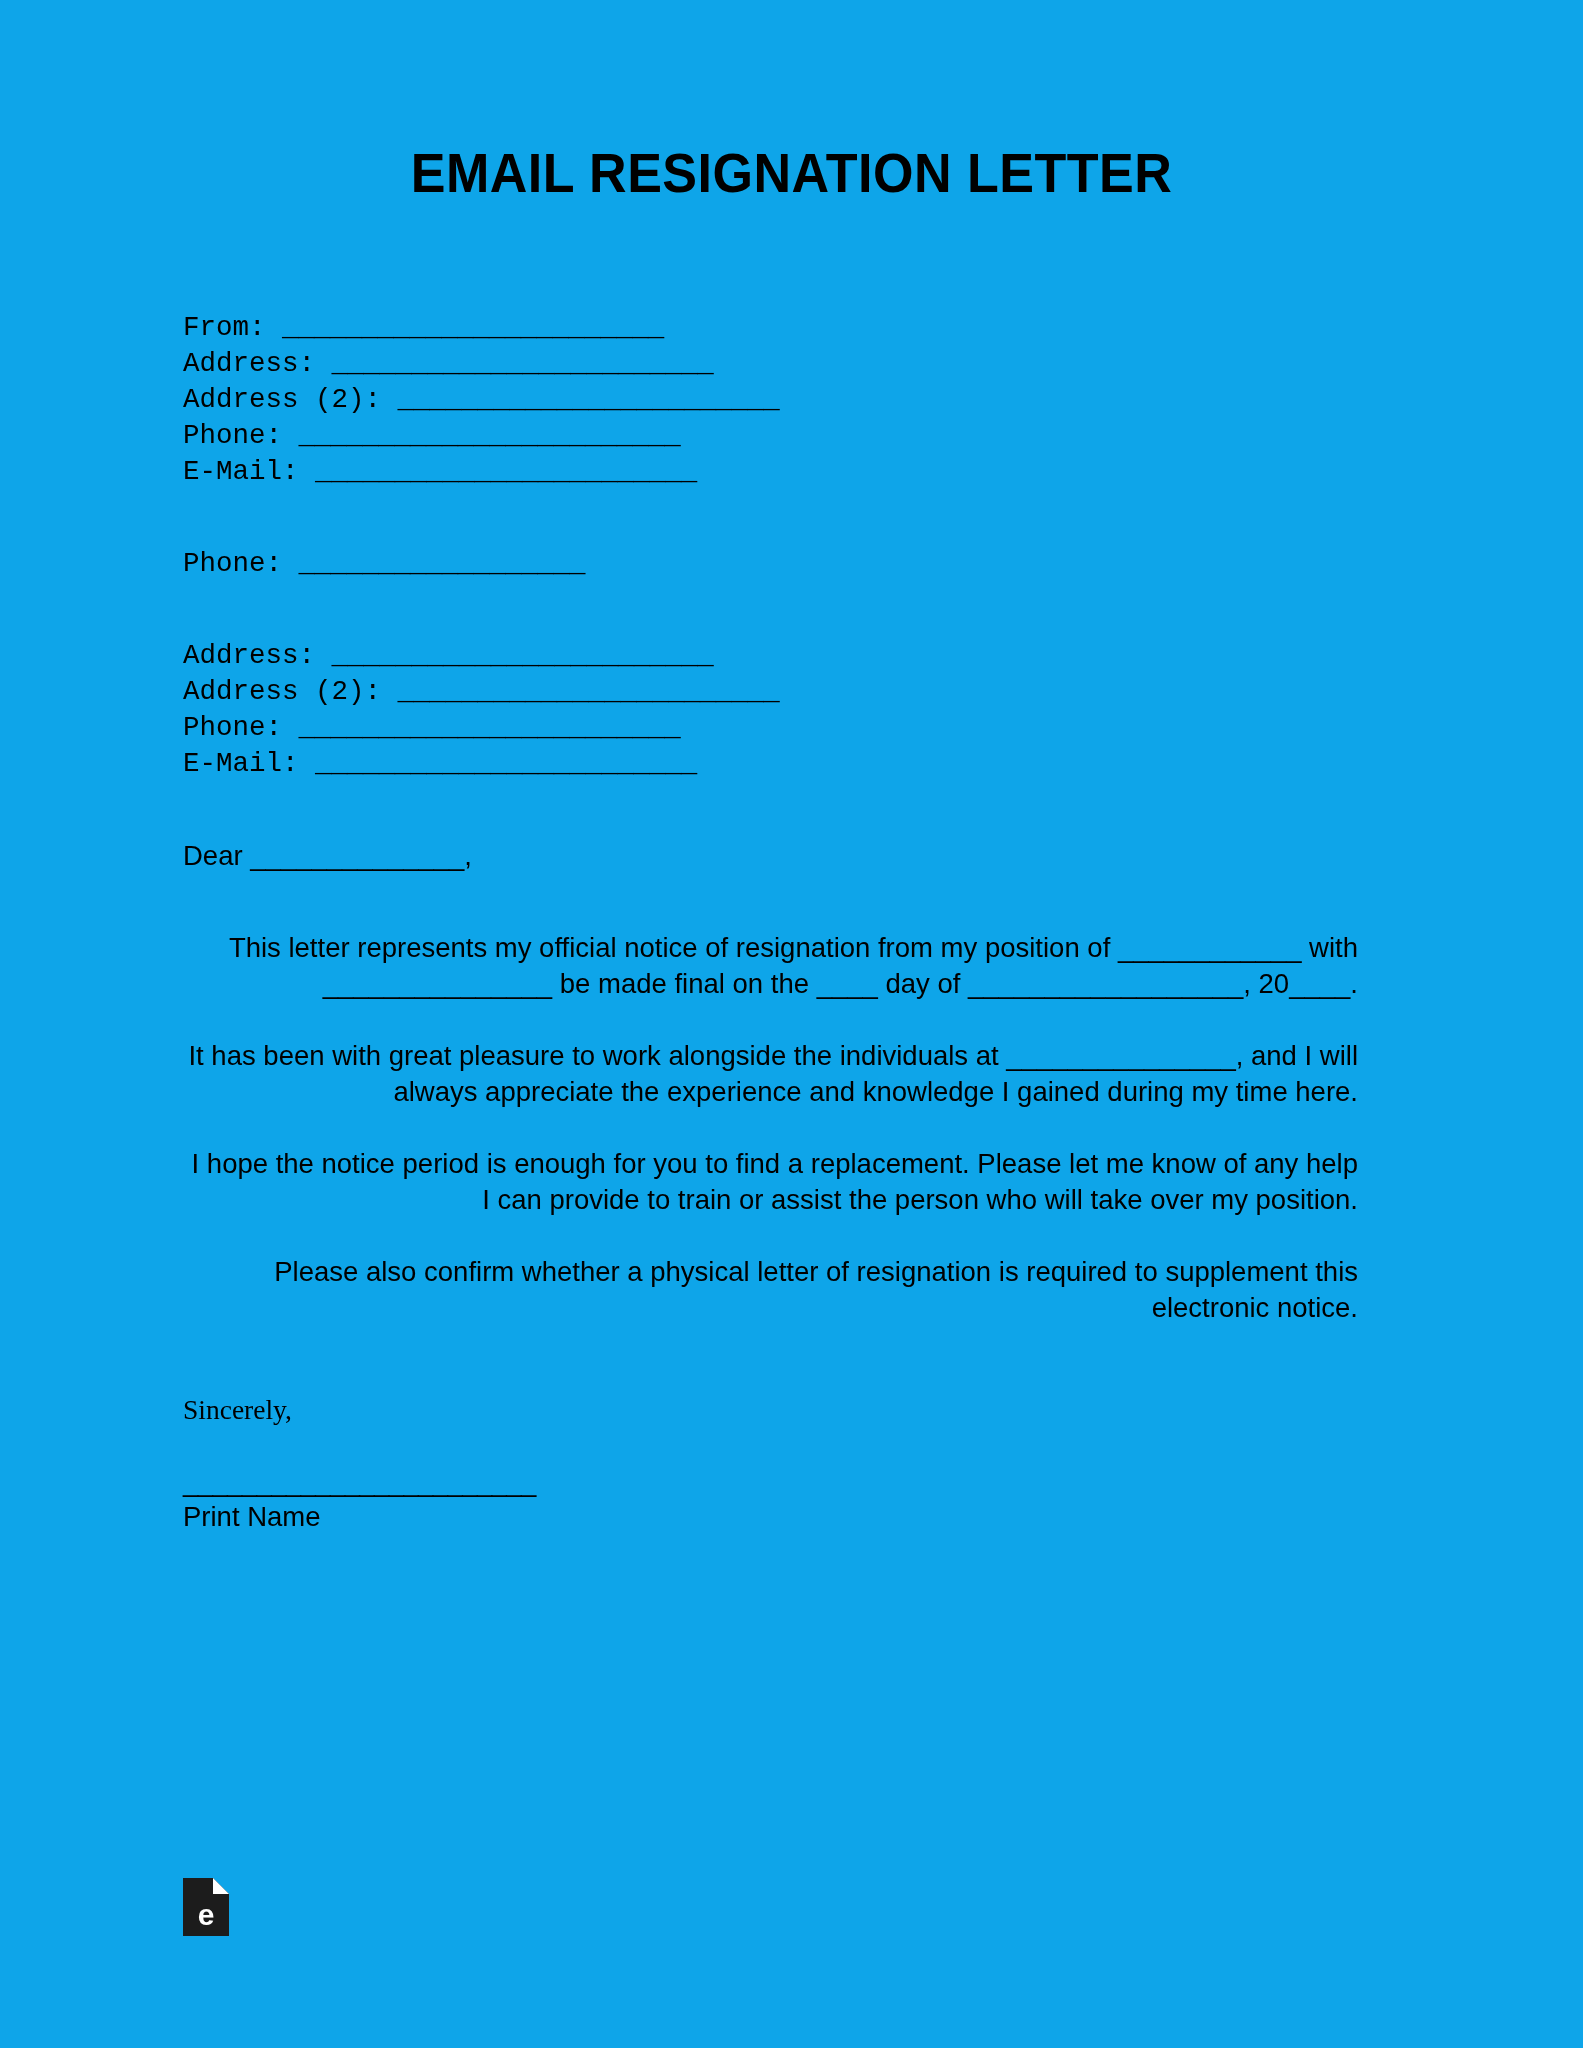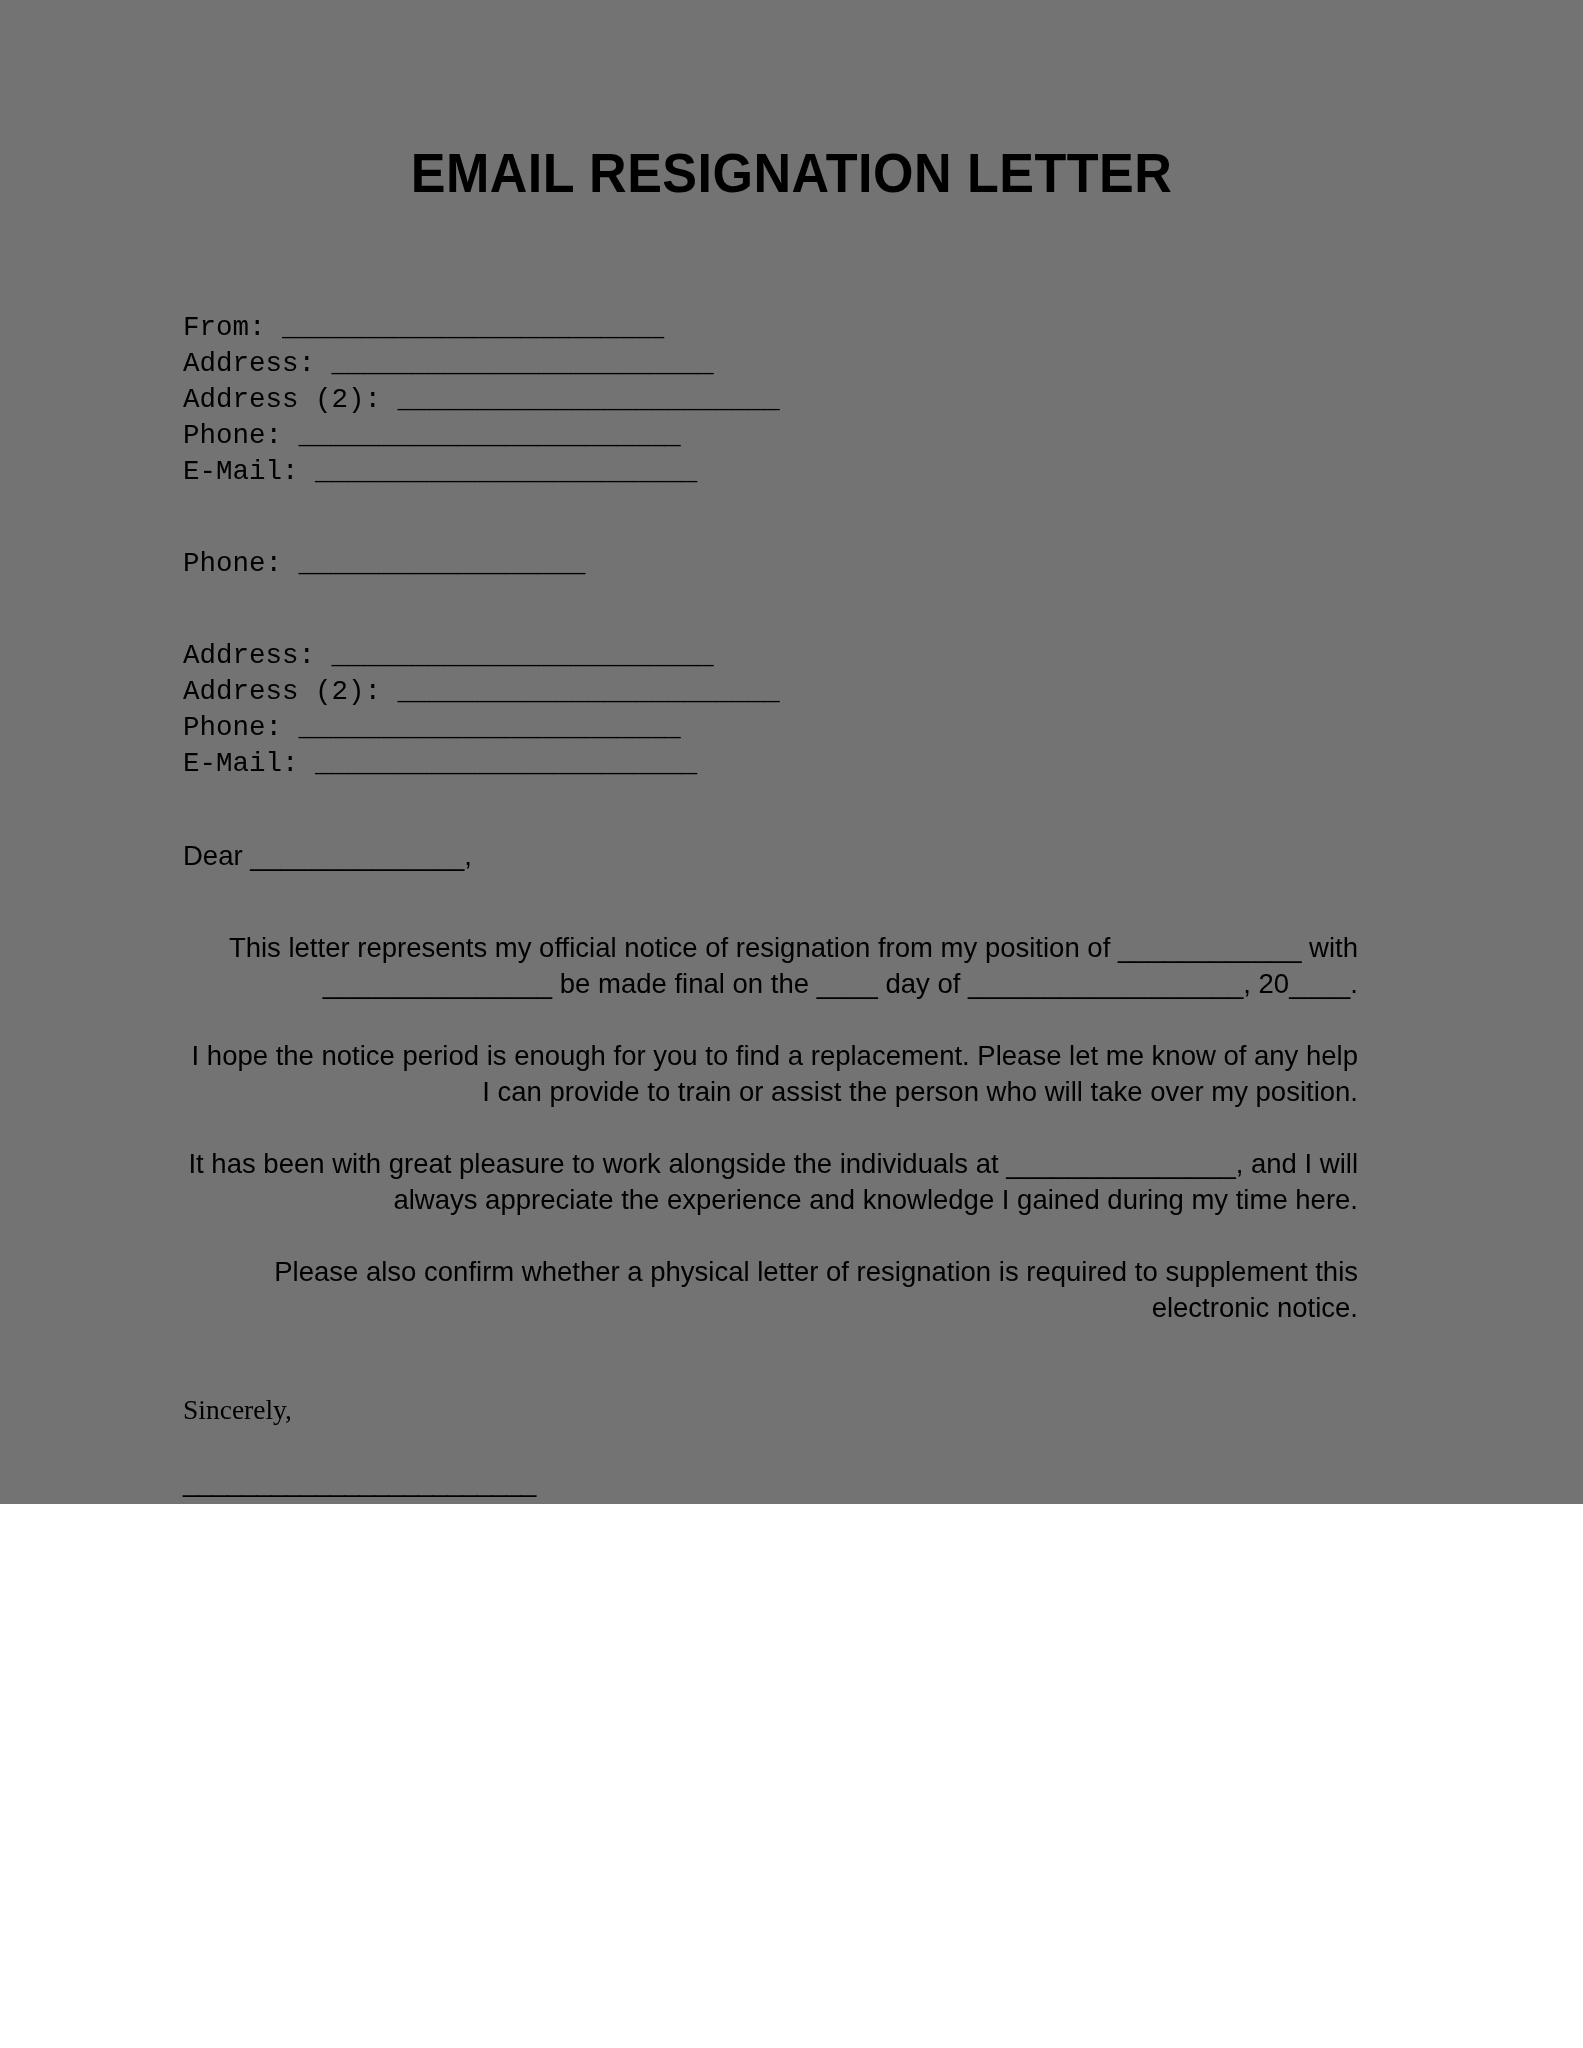--- a/index.html
+++ b/index.html
@@ -7,22 +7,22 @@
     padding: 0;
     background: #ffffff;
   }
   body {
     font-family: "Liberation Sans", sans-serif;
     color: #000000;
   }
   .page {
     position: relative;
     width: 1583px;
-    height: 1504px;
-    background: #737373;
+    height: 2048px;
+    background: #0ea5e9;
     box-sizing: border-box;
     overflow: hidden;
   }
 
   
   .doc-title {
     position: absolute;
     left: 0;
     top: 140px;
     width: 1583px;
@@ -160,22 +160,22 @@
       </div>
     </div>
 
     <div class="gap-md"></div>
 
     <div class="salutation">Dear ______________,</div>
 
     <div class="gap-md"></div>
 
     <p class="para">This letter represents my official notice of resignation from my position of ____________ with _______________ be made final on the ____ day of __________________, 20____.</p>
+    <p class="para">It has been with great pleasure to work alongside the individuals at _______________, and I will always appreciate the experience and knowledge I gained during my time here.</p>
     <p class="para">I hope the notice period is enough for you to find a replacement. Please let me know of any help I can provide to train or assist the person who will take over my position.</p>
-    <p class="para">It has been with great pleasure to work alongside the individuals at _______________, and I will always appreciate the experience and knowledge I gained during my time here.</p>
     <p class="para">Please also confirm whether a physical letter of resignation is required to supplement this electronic notice.</p>
 
     <div class="gap-lg"></div>
 
     <div class="sign-off">Sincerely,</div>
 
     <div class="gap-sm"></div>
 
     <div class="sig-rule">________________________</div>
     <div class="print-name">Print Name</div>

